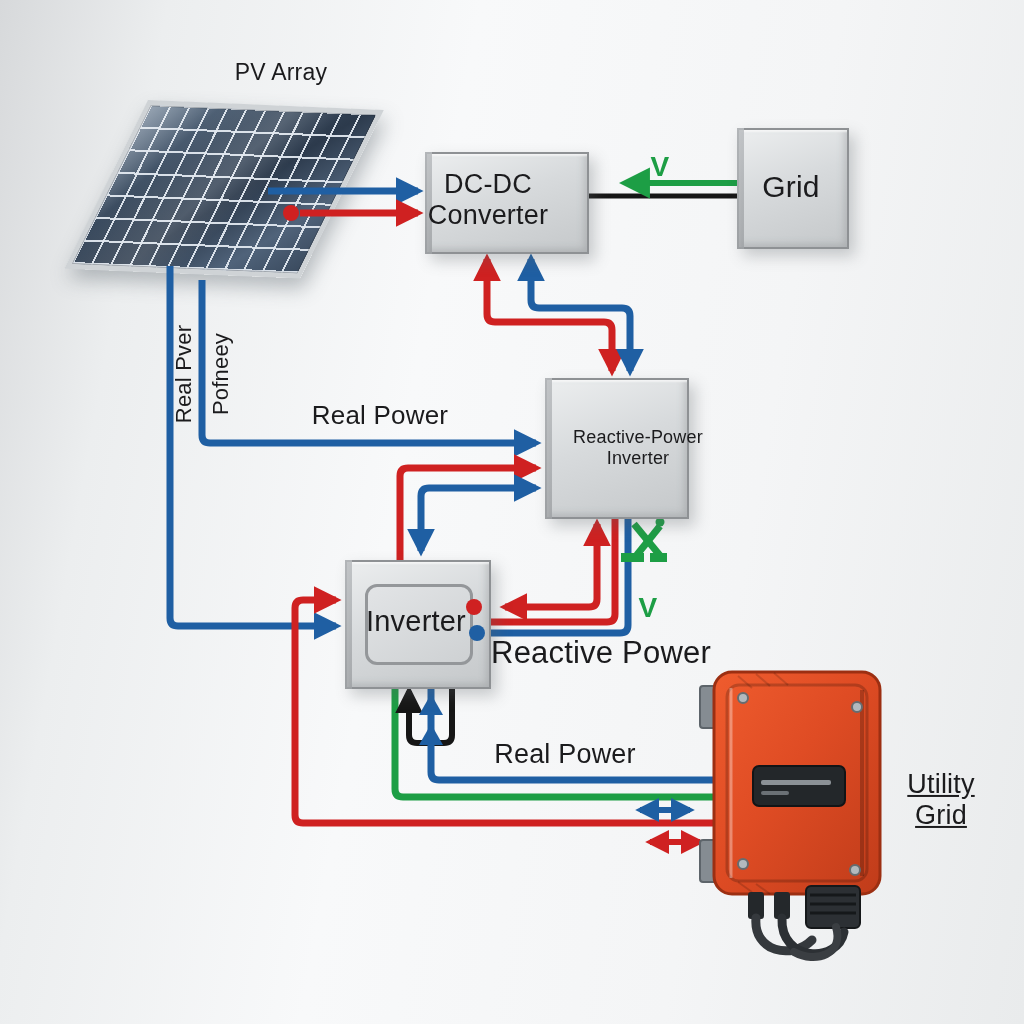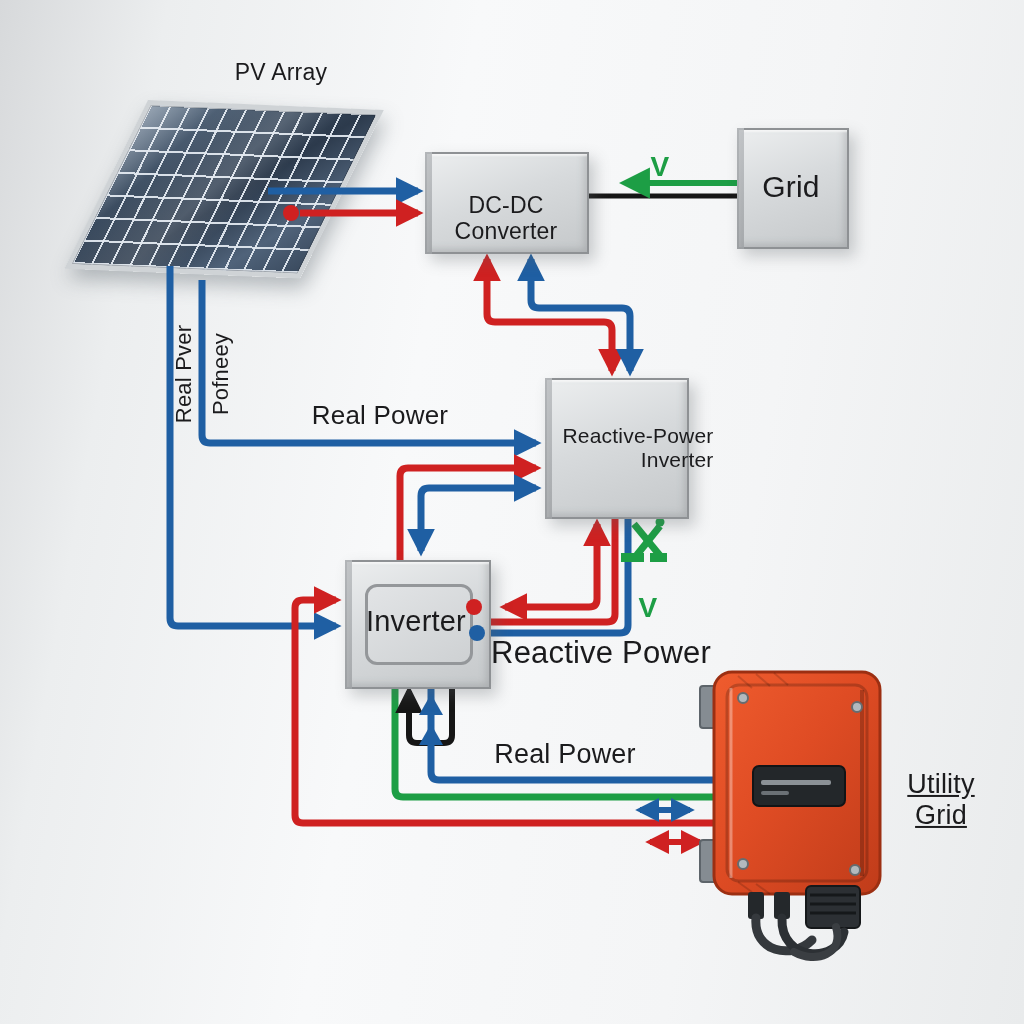--- a/index.html
+++ b/index.html
@@ -155,24 +155,24 @@
   <div class="box" style="left:545px;top:378px;width:140px;height:137px;"></div>
   <div class="box" style="left:345px;top:560px;width:142px;height:125px;">
     <div class="inner-panel"></div>
   </div>
 
   <div class="dot red" style="left:283px;top:205px;"></div>
   <div class="dot red" style="left:466px;top:599px;"></div>
   <div class="dot blue" style="left:469px;top:625px;"></div>
 
   <div class="lbl" style="left:281px;top:72px;font-size:23px;">PV Array</div>
-  <div class="lbl" style="left:506px;top:200px;font-size:23px;margin-top:18px;">DC-DC
+  <div class="lbl" style="left:488px;top:200px;font-size:27px;">DC-DC
 Converter</div>
   <div class="lbl" style="left:791px;top:187px;font-size:30px;">Grid</div>
-  <div class="lbl" style="left:638px;top:448px;font-size:21px;text-align:right;">Reactive-Power
+  <div class="lbl" style="left:638px;top:448px;font-size:18px;">Reactive-Power
 Inverter</div>
   <div class="lbl" style="left:416px;top:622px;font-size:29px;">Inverter</div>
 
   <div class="lbl" style="left:380px;top:416px;font-size:26px;">Real Power</div>
   <div class="lbl" style="left:601px;top:653px;font-size:31px;">Reactive Power</div>
   <div class="lbl" style="left:565px;top:755px;font-size:27px;">Real Power</div>
 
   <div class="lbl vert" style="left:184px;top:374px;font-size:22px;">Real Pver</div>
   <div class="lbl vert" style="left:221px;top:374px;font-size:22px;">Pofneey</div>
 

